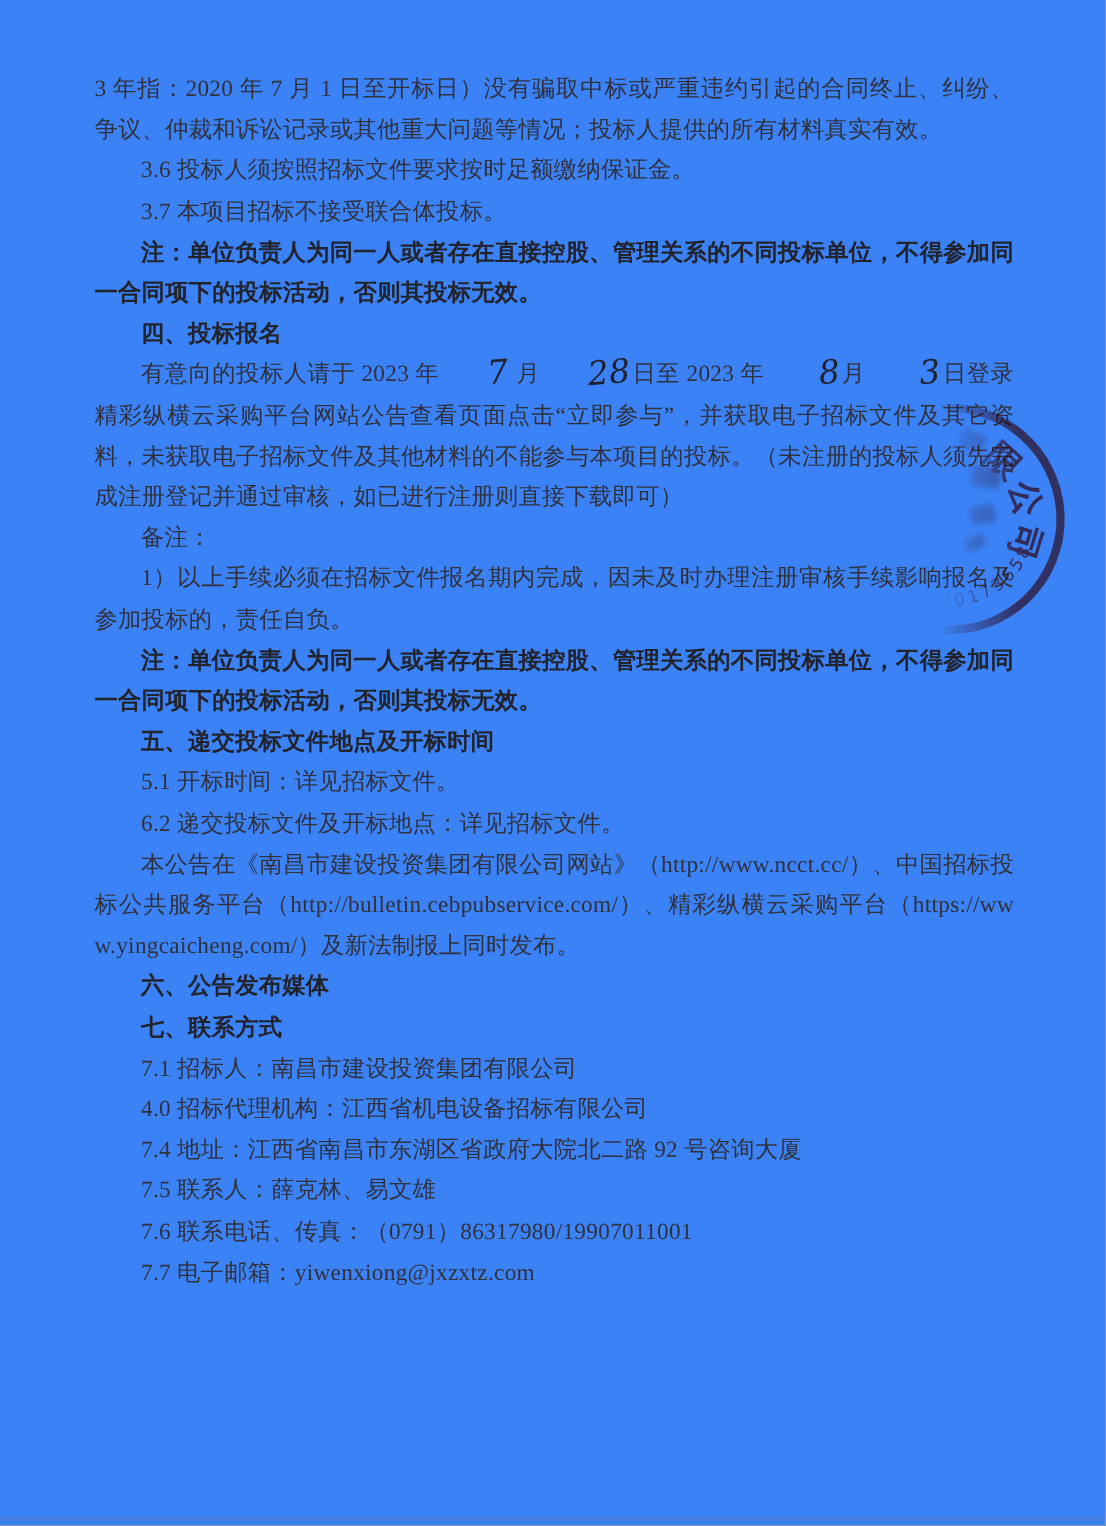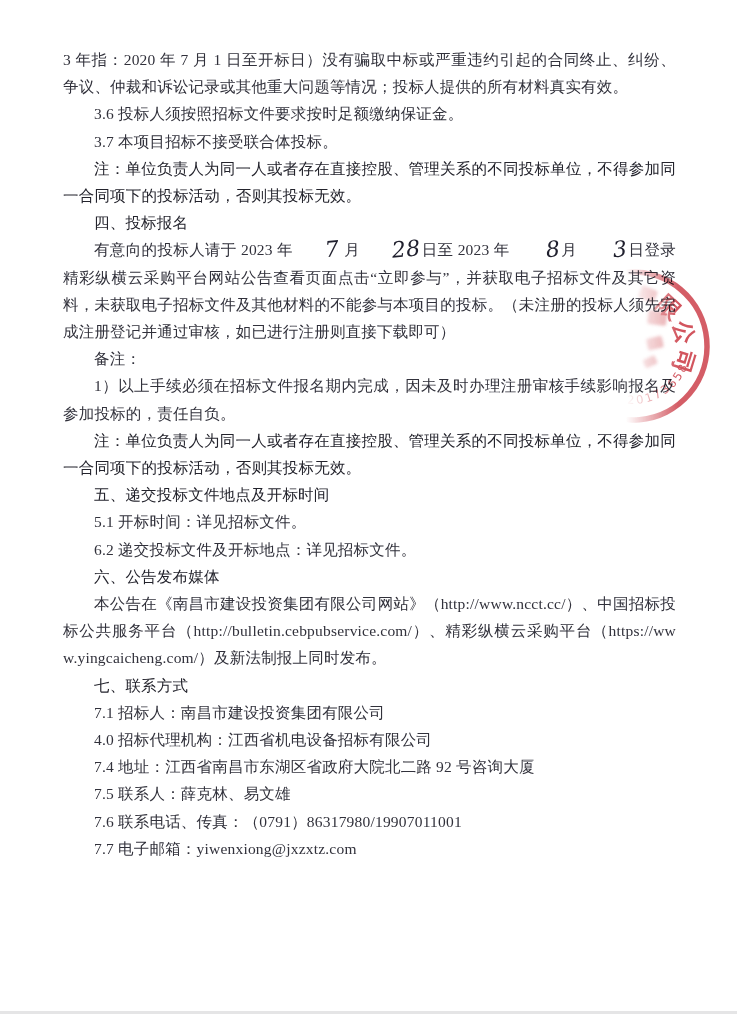--- a/index.html
+++ b/index.html
@@ -1,21 +1,21 @@
 <!DOCTYPE html>
 <html><head>
 <meta charset="utf-8">
 <style>
   html, body { margin: 0; padding: 0; background: #9a9a9a; }
   .page {
     position: relative;
     width: 737px;
     height: 1017px;
     margin: 0 auto;
-    background: #ffffff;
+    background: #3b82f6;
     overflow: hidden;
     font-family: "Liberation Serif", "DejaVu Serif", serif;
   }
   .doc {
     position: absolute;
     left: 63px;
     top: 46px;
     width: 613px;
     color: #31313b;
   }
@@ -23,21 +23,21 @@
     margin: 0;
     font-size: 15.5px;
     line-height: 27.2px;
     text-align: justify;
     letter-spacing: 0.2px;
     word-break: break-all;
   }
   .para.indent { text-indent: 2em; }
   .para.bold {
     font-family: "Liberation Sans", "DejaVu Sans", sans-serif;
-    font-weight: 400;
+    font-weight: 700;
     color: #23232c;
   }
   .hand {
     display: inline-block;
     font-family: "DejaVu Serif", serif;
     font-style: italic;
     font-weight: 500;
     font-size: 22px;
     line-height: 1;
     color: #20202e;
@@ -75,22 +75,22 @@
       <p class="para body indent">3.7 本项目招标不接受联合体投标。</p>
       <p class="para bold indent">注：单位负责人为同一人或者存在直接控股、管理关系的不同投标单位，不得参加同一合同项下的投标活动，否则其投标无效。</p>
       <p class="para bold indent">四、投标报名</p>
       <p class="para body indent"><span>有意向的投标人请于 2023 年</span><span class="hand">7</span><span> 月</span><span class="hand">28</span><span>日至 2023 年 </span><span class="hand">8</span><span>月 </span><span class="hand">3</span><span>日登录精彩纵横云采购平台网站公告查看页面点击“立即参与”，并获取电子招标文件及其它资料，未获取电子招标文件及其他材料的不能参与本项目的投标。（未注册的投标人须先完成注册登记并通过审核，如已进行注册则直接下载即可）</span></p>
       <p class="para body indent">备注：</p>
       <p class="para body indent">1）以上手续必须在招标文件报名期内完成，因未及时办理注册审核手续影响报名及参加投标的，责任自负。</p>
       <p class="para bold indent">注：单位负责人为同一人或者存在直接控股、管理关系的不同投标单位，不得参加同一合同项下的投标活动，否则其投标无效。</p>
       <p class="para bold indent">五、递交投标文件地点及开标时间</p>
       <p class="para body indent">5.1 开标时间：详见招标文件。</p>
       <p class="para body indent">6.2 递交投标文件及开标地点：详见招标文件。</p>
+      <p class="para body indent">本公告在《南昌市建设投资集团有限公司网站》（http://www.ncct.cc/）、中国招标投标公共服务平台（http://bulletin.cebpubservice.com/）、精彩纵横云采购平台（https://www.yingcaicheng.com/）及新法制报上同时发布。</p>
       <p class="para bold indent">六、公告发布媒体</p>
-      <p class="para body indent">本公告在《南昌市建设投资集团有限公司网站》（http://www.ncct.cc/）、中国招标投标公共服务平台（http://bulletin.cebpubservice.com/）、精彩纵横云采购平台（https://www.yingcaicheng.com/）及新法制报上同时发布。</p>
       <p class="para bold indent">七、联系方式</p>
       <p class="para body indent">7.1 招标人：南昌市建设投资集团有限公司</p>
       <p class="para body indent">4.0 招标代理机构：江西省机电设备招标有限公司</p>
       <p class="para body indent">7.4 地址：江西省南昌市东湖区省政府大院北二路 92 号咨询大厦</p>
       <p class="para body indent">7.5 联系人：薛克林、易文雄</p>
       <p class="para body indent">7.6 联系电话、传真：（0791）86317980/19907011001</p>
       <p class="para body indent">7.7 电子邮箱：yiwenxiong@jxzxtz.com</p>
     </div>
 
   <svg class="seal" viewBox="0 0 190 190" width="190" height="190">

